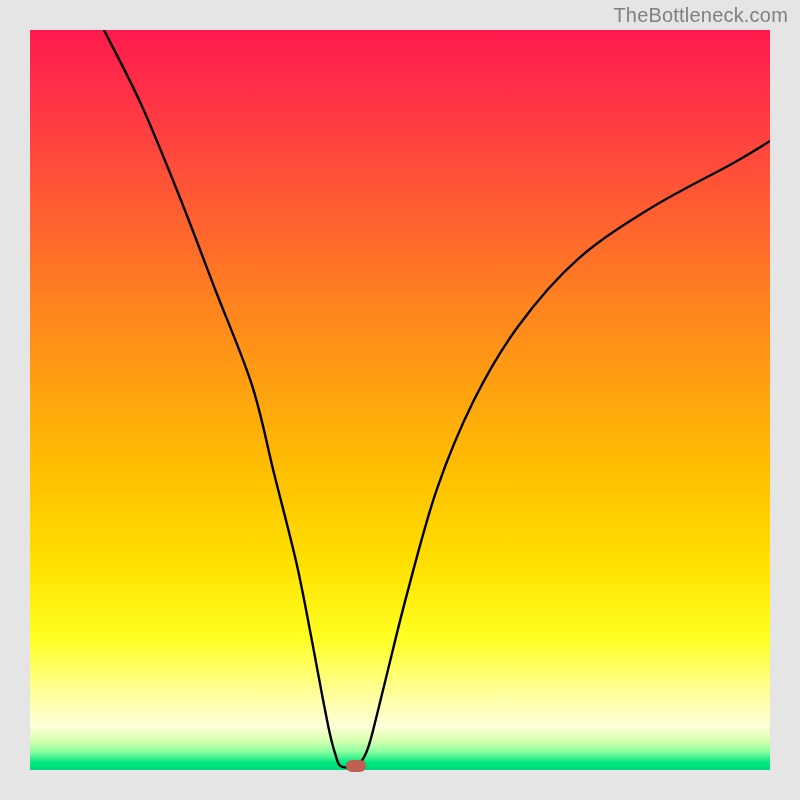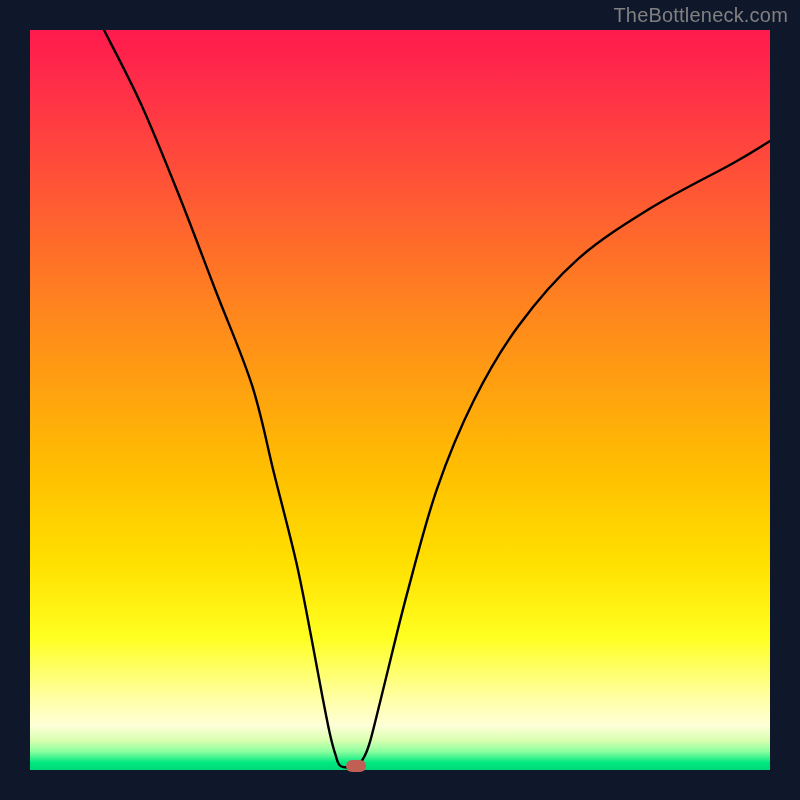--- a/index.html
+++ b/index.html
@@ -8,21 +8,21 @@
     width: 800px;
     height: 800px;
     overflow: hidden;
     background: #000;
     font-family: Arial, Helvetica, sans-serif;
   }
   .frame {
     position: relative;
     width: 800px;
     height: 800px;
-    background: #0f172a;
+    background: #e5e5e5;
   }
   .plot {
     position: absolute;
     left: 30px;
     top: 30px;
     width: 740px;
     height: 740px;
     background: linear-gradient(
       to bottom,
       #ff1a4d 0%,

